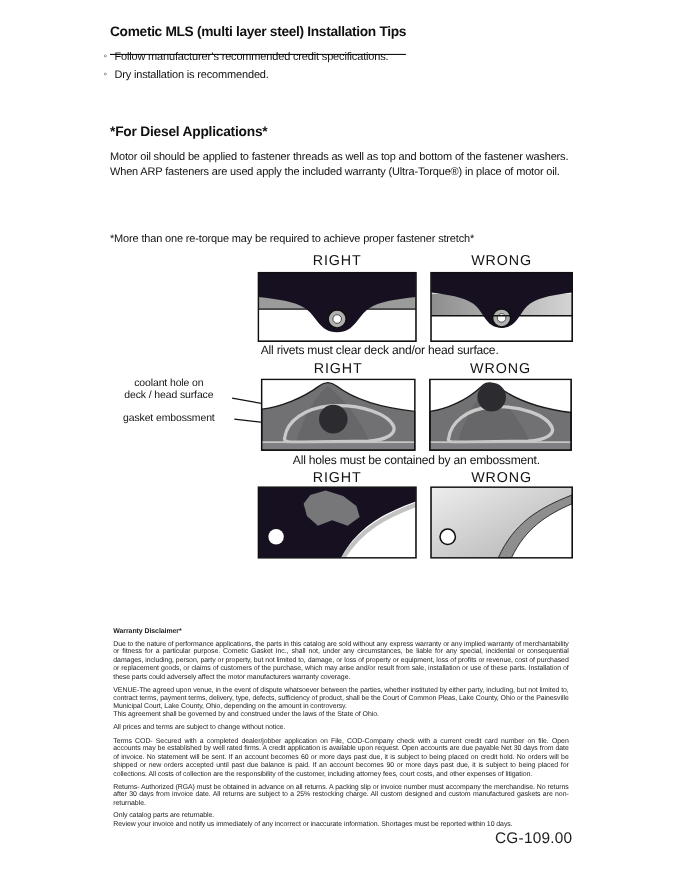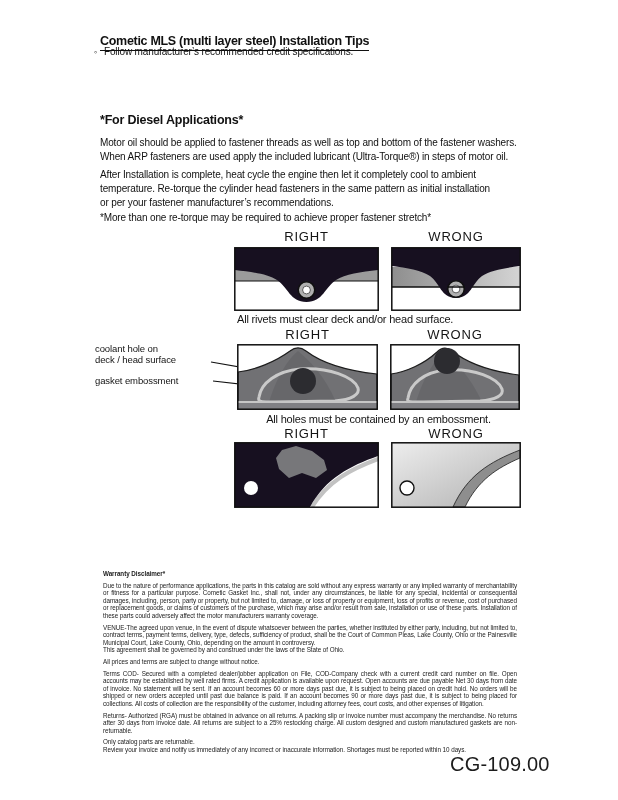--- a/index.html
+++ b/index.html
@@ -4,55 +4,53 @@
 <style>
   html,body{margin:0;padding:0;background:#fff;}
   .page{
     position:relative;width:618px;height:800px;background:#ffffff;
     font-family:"Liberation Sans",sans-serif;color:var(--ink,#111);
     overflow:hidden;
   }
   .abs{position:absolute;}
   .title{
     left:100px;top:22px;font-size:12.5px;font-weight:bold;letter-spacing:-0.3px;
-    border-bottom:1.6px solid #111;padding-bottom:2px;display:inline-block;margin-top:12px;
+    border-bottom:1.6px solid #111;padding-bottom:13px;display:inline-block;
   }
   .bullets{left:94px;top:44px;width:440px;font-size:10px;letter-spacing:-0.15px;}
   .bullet-item{line-height:15px;white-space:pre;}
   .bullet-item .marker{display:inline-block;width:10px;font-size:9px;vertical-align:0.5px;}
   .sub-bullets{left:116px;top:89px;width:430px;font-size:10px;letter-spacing:-0.15px;}
   .sub-bullets .bullet-item .marker{width:9px;font-size:10px;}
   .diesel-heading{left:100px;top:113px;font-size:12.5px;font-weight:bold;letter-spacing:-0.2px;}
   .body-para{left:100px;width:440px;font-size:10px;line-height:14px;letter-spacing:-0.15px;white-space:pre-line;}
   .rw-label{font-size:13px;letter-spacing:0.8px;text-align:center;color:#141414;}
   .caption{font-size:11px;letter-spacing:-0.2px;color:#141414;}
-  .diagram-label{font-size:9.5px;line-height:11px;letter-spacing:-0.1px;text-align:left;white-space:pre-line;color:#141414;}
+  .diagram-label{font-size:9.5px;line-height:11px;letter-spacing:-0.1px;text-align:center;white-space:pre-line;color:#141414;}
   .fineprint{left:103px;top:570px;width:414px;font-size:6.3px;line-height:7.6px;letter-spacing:-0.05px;color:#222;}
   .fineprint-heading{font-weight:bold;margin-bottom:4px;}
   .fineprint-para{margin-bottom:4px;white-space:pre-line;text-align:justify;}
-  .footer-code{left:450px;top:753px;font-size:20px;letter-spacing:0.2px;color:#1c1c1c;}
+  .footer-code{left:450px;top:753px;font-size:14px;letter-spacing:0.2px;color:#1c1c1c;}
   svg{display:block;}
 </style>
 </head>
 <body>
 
 <div class="page">
 
   <div class="abs title">Cometic MLS (multi layer steel) Installation Tips</div>
 
   <div class="abs bullets">
       <div class="bullet-item"><span class="marker">◦</span><span>Follow manufacturer’s recommended credit specifications.</span></div>
+      <div class="bullet-item"><span class="marker">◦</span><span>Dry installation is recommended.</span></div>
     </div>
 
   <div class="abs diesel-heading">*For Diesel Applications*</div>
   <div class="abs body-para" style="top:136px;">Motor oil should be applied to fastener threads as well as top and bottom of the fastener washers.
-When ARP fasteners are used apply the included lubricant (Ultra-Torque®) in steps of motor oil.</div>
-  <div class="abs body-para" style="top:168px;">After Installation is complete, heat cycle the engine then let it completely cool to ambient
-temperature. Re-torque the cylinder head fasteners in the same pattern as initial installation
-or per your fastener manufacturer’s recommendations.</div>
+When ARP fasteners are used apply the included warranty (Ultra-Torque®) in place of motor oil.</div>
   <div class="abs body-para" style="top:211px;">*More than one re-torque may be required to achieve proper fastener stretch*</div>
 
   <div class="abs rw-label" style="left:234px;top:229px;width:145px;">RIGHT</div>
   <div class="abs rw-label" style="left:391px;top:229px;width:130px;">WRONG</div>
 
   <div class="abs" style="left:234px;top:247px;">
     <svg width="145" height="64" viewBox="0 0 145 64">
       <rect x="0" y="0" width="145" height="64" fill="#ffffff"></rect>
       <rect x="1" y="23" width="143" height="11" fill="var(--band-gray)"></rect>
       <path d="M1,34 H144" stroke="var(--ink)" stroke-width="1.2" fill="none"></path>

